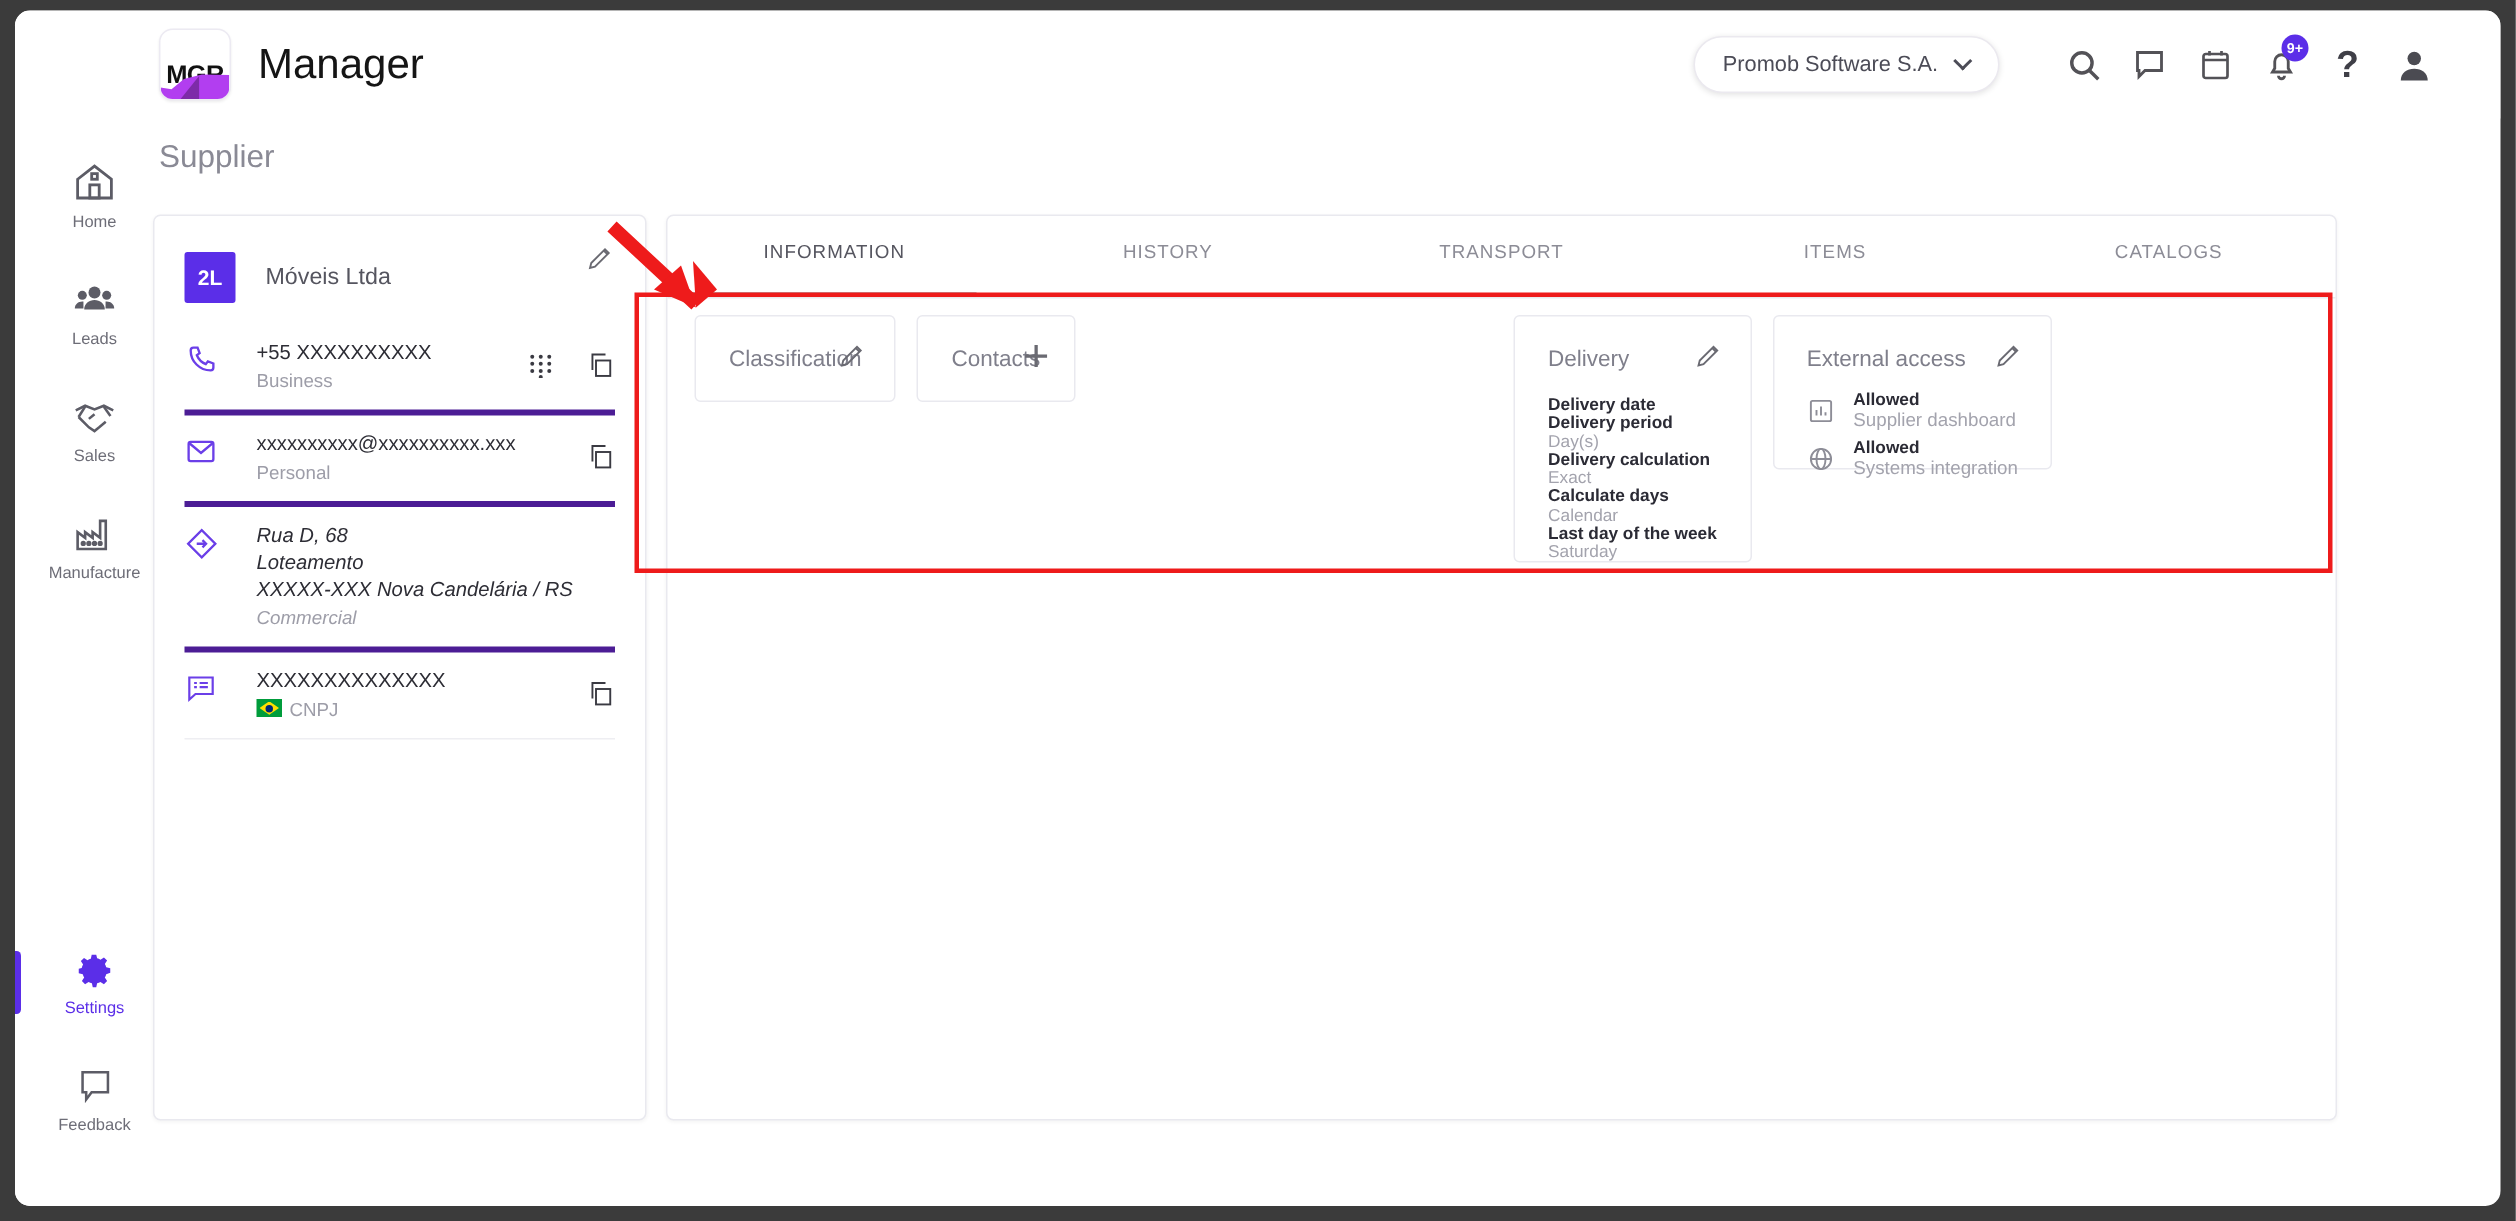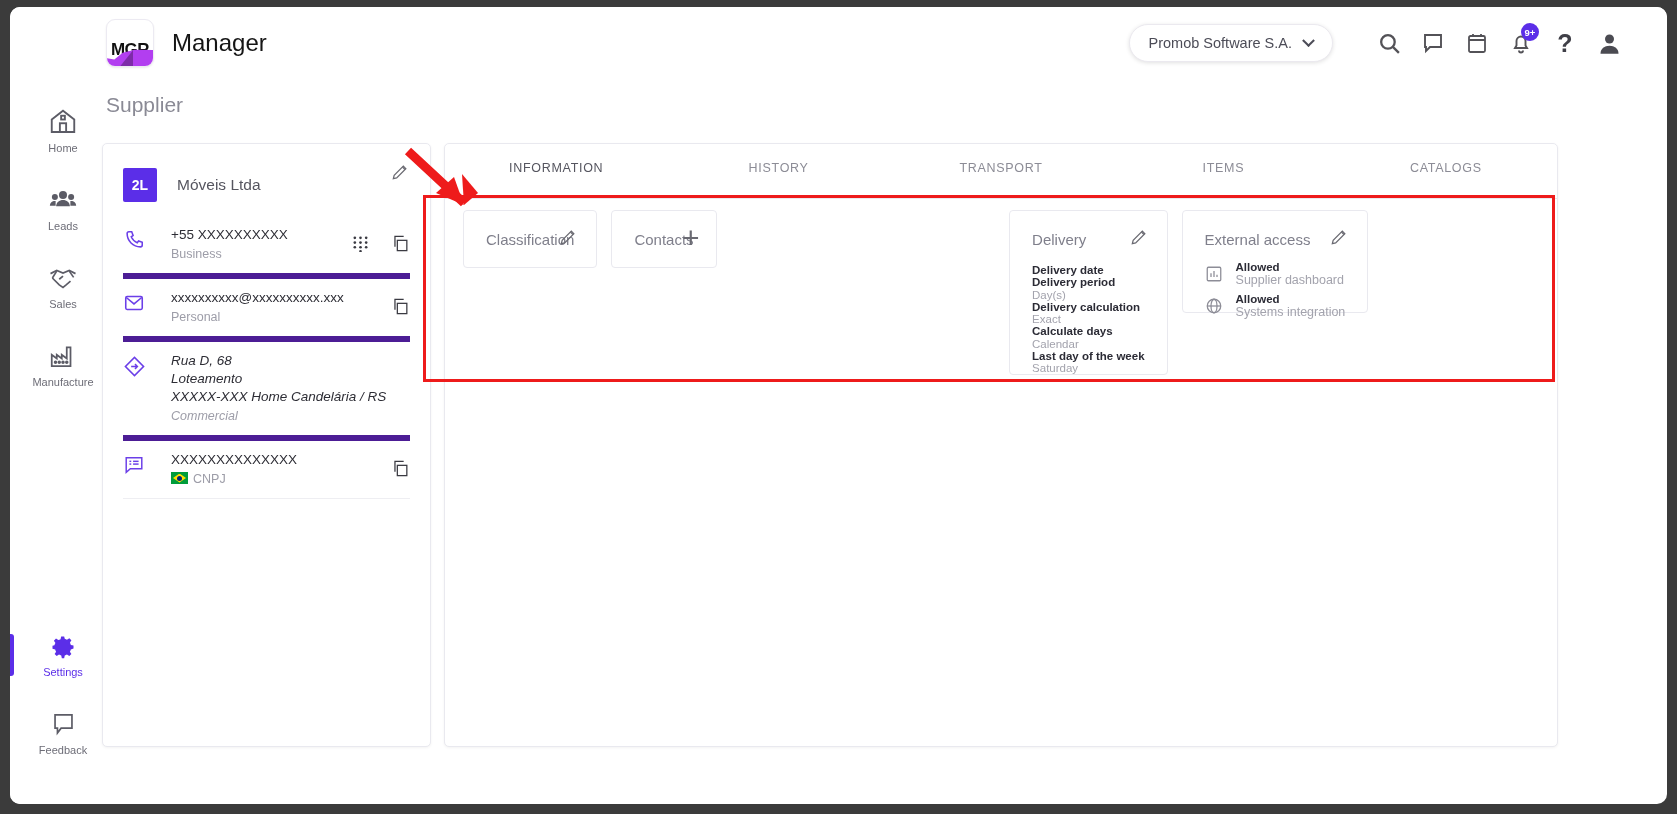--- a/index.html
+++ b/index.html
@@ -41,21 +41,21 @@
     position: absolute; bottom: 0; left: 0; width: 100%; height: 17px;
     background: #b23ef0;
     clip-path: polygon(0 55%, 16% 62%, 34% 22%, 60% 4%, 100% 6%, 100% 100%, 0 100%);
   }
   .logo-wave2 {
     position: absolute; bottom: 0; left: 8px; width: 18px; height: 17px;
     background: #7d2ba8;
     clip-path: polygon(30% 100%, 100% 8%, 100% 100%);
   }
   .app-title {
-    font-size: 24px; color: #151515; margin-left: 18px; font-weight: 400;
+    font-size: 28px; color: #151515; margin-left: 18px; font-weight: 400;
   }
   .header-right {
     margin-left: auto; display: flex; align-items: center; padding-right: 36px;
   }
   .org-select {
     height: 38px; border-radius: 19px; background: #fff;
     border: 1px solid #ebe9ef;
     box-shadow: 0 1px 4px rgba(0,0,0,.12);
     display: flex; align-items: center; gap: 12px;
     padding: 0 19px; font-size: 14.5px; color: #4c4c57; cursor: pointer;
@@ -112,21 +112,21 @@
     width: 34px; height: 34px; background: #5b2ee8; color: #fff;
     display: flex; align-items: center; justify-content: center;
     font-size: 14px; font-weight: bold; border-radius: 2px;
   }
   .sc-name { font-size: 15.5px; color: #55555f; margin-left: 20px; }
   .sc-edit { position: absolute; right: 20px; top: 18px; cursor: pointer; color: #6a6a72; }
 
   .sc-rows { padding: 0 20px; margin-top: 14px; }
   .sc-row {
     display: flex; align-items: flex-start; padding: 10px 0 12px 0;
-    border-bottom: 6px solid #4c1d95; position: relative; min-height: 56px;
+    border-bottom: 4px solid #4c1d95; position: relative; min-height: 56px;
   }
   .sc-row:last-child { border-bottom: 1px solid #eeeef2; }
   .sc-ic { width: 26px; flex: 0 0 26px; color: #6b3fe8; padding-top: 3px; }
   .sc-body { flex: 1; padding-left: 22px; }
   .sc-val { font-size: 13.5px; color: #2d2d35; line-height: 18px; }
   .sc-sub { font-size: 12.5px; color: #9d9da8; margin-top: 3px; }
   .sc-actions { display: flex; align-items: center; gap: 22px; padding-top: 8px; color: #3a3a42; }
   .act { cursor: pointer; }
   .flagbox {
     display: inline-block; width: 17px; height: 12px; background: #009c3b;
@@ -401,21 +401,21 @@
         <div class="sc-ic">
           <svg width="23" height="23" viewBox="0 0 24 24" fill="none" stroke="currentColor" stroke-width="1.6">
             <rect x="12" y="2.5" width="13.4" height="13.4" transform="rotate(45 12 2.5)"></rect>
             <path d="M8.5 12h6"></path>
               <path d="M12.5 9.5L15 12l-2.5 2.5"></path>
           </svg>
         </div>
         <div class="sc-body">
           <div class="sc-val">Rua D, 68</div>
           <div class="sc-val">Loteamento</div>
-          <div class="sc-val">XXXXX-XXX Home Candelária / RS</div>
+          <div class="sc-val">XXXXX-XXX Nova Candelária / RS</div>
           <div class="sc-sub">Commercial</div>
         </div>
       </div>
 
       <div class="sc-row">
         <div class="sc-ic">
           <svg width="22" height="22" viewBox="0 0 24 24" fill="none" stroke="currentColor" stroke-width="1.6">
             <path d="M3.5 4h17v12H8l-4.5 4z"></path>
             <line x1="7" y1="8" x2="9" y2="8"></line>
               <line x1="11" y1="8" x2="17" y2="8"></line>

